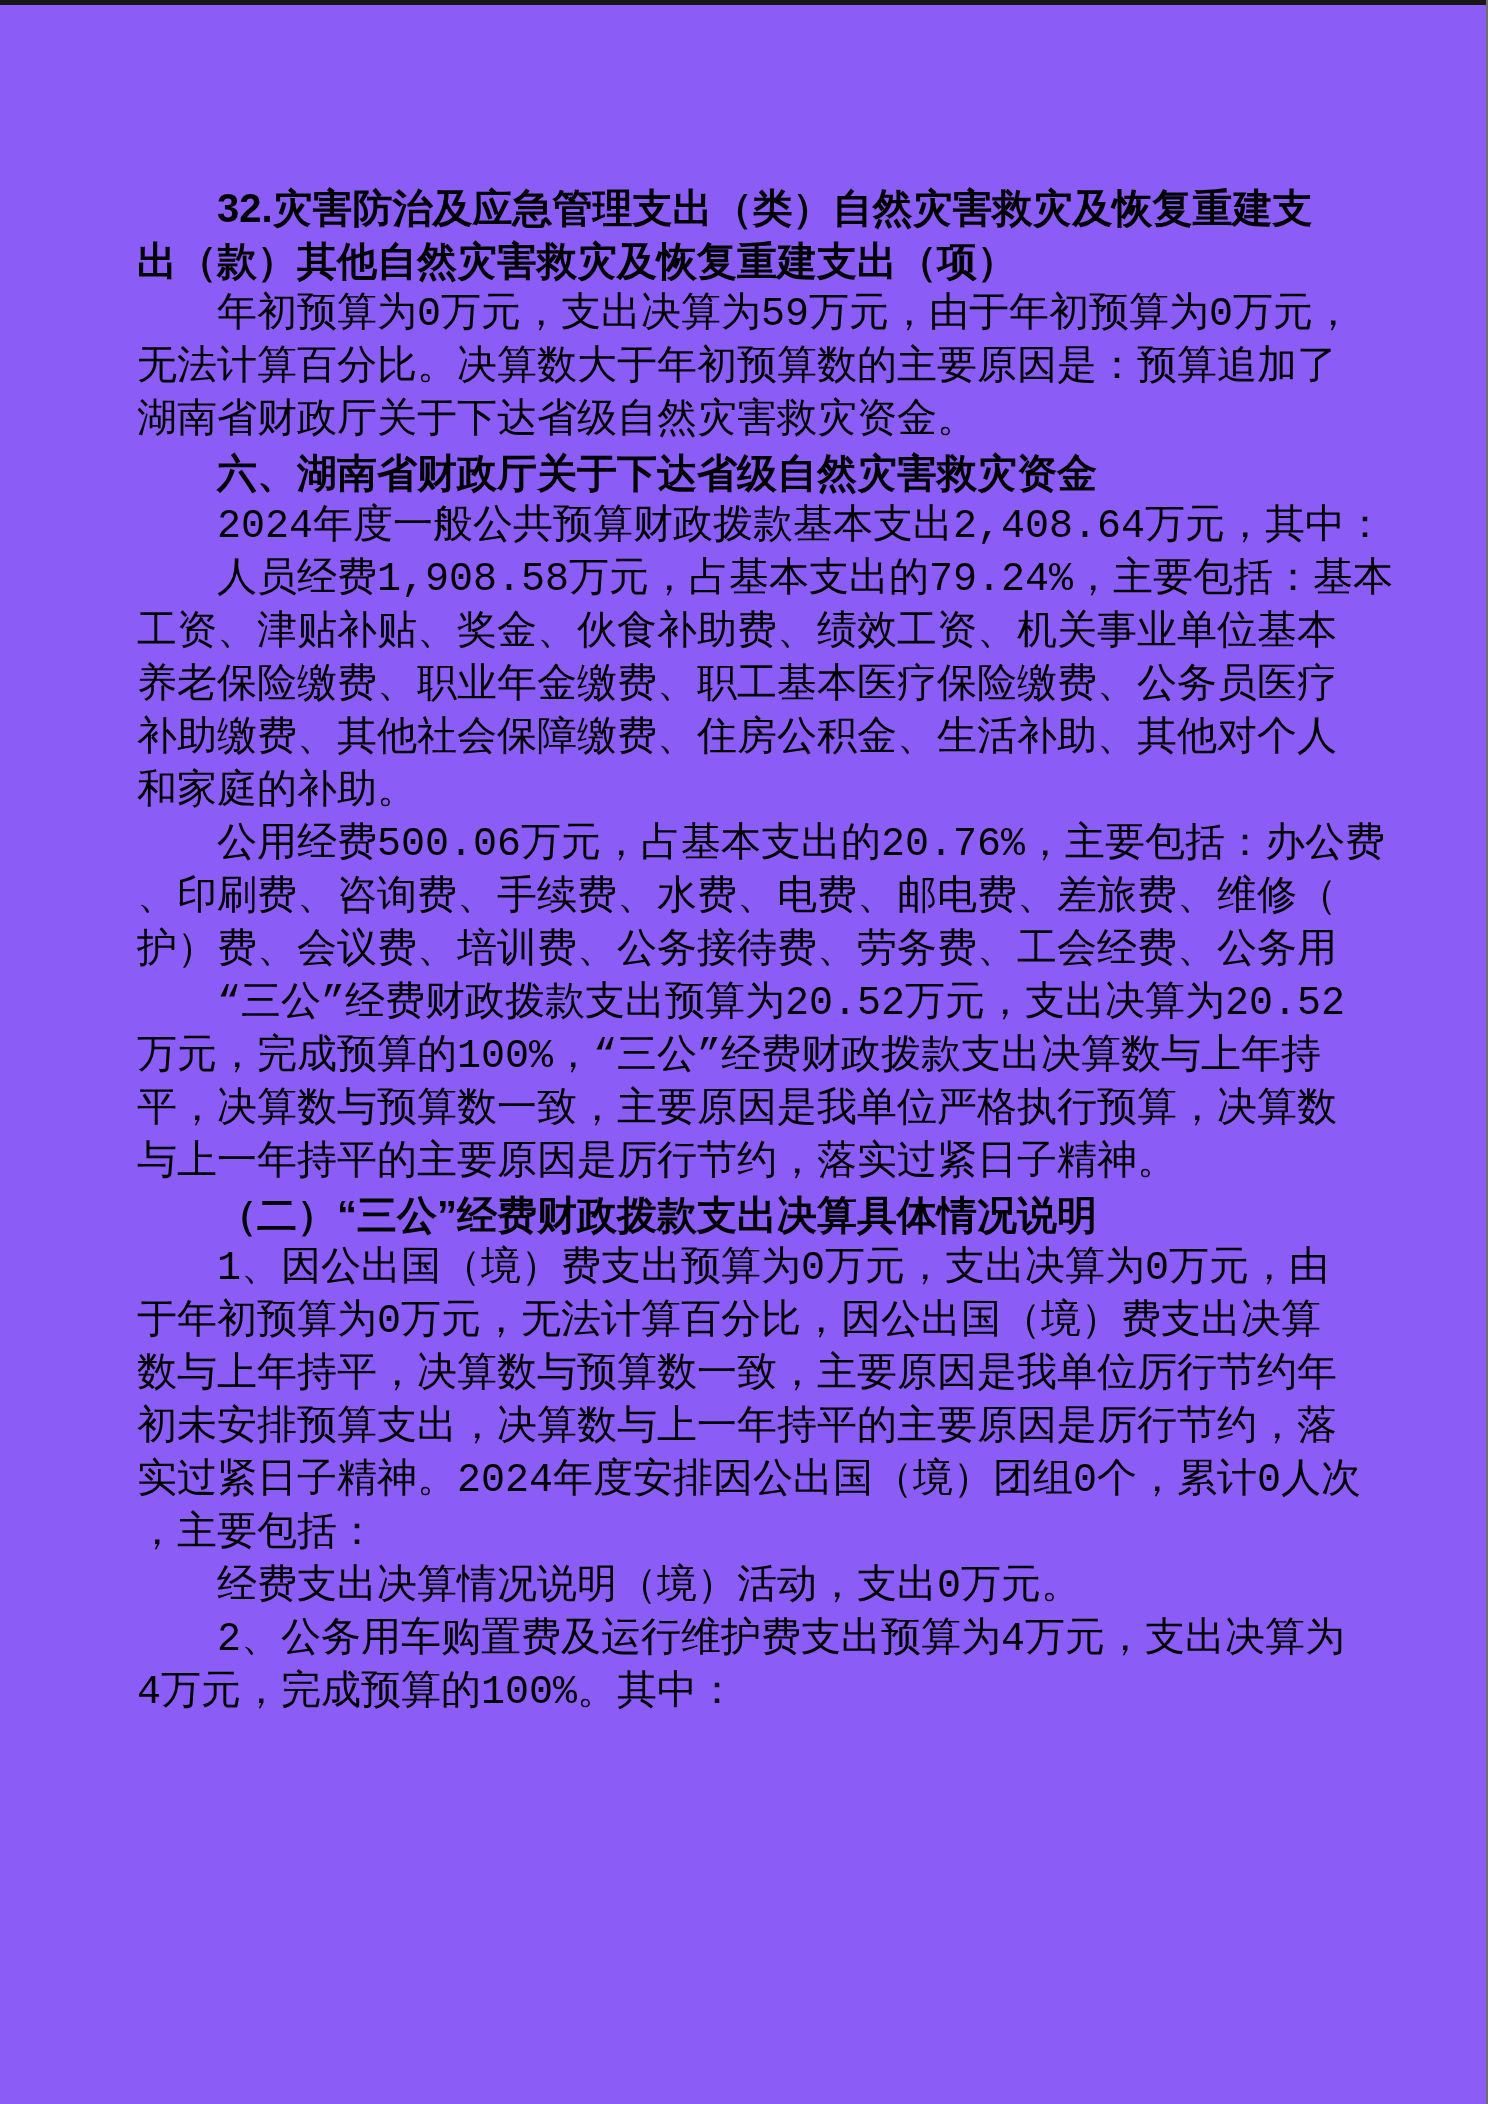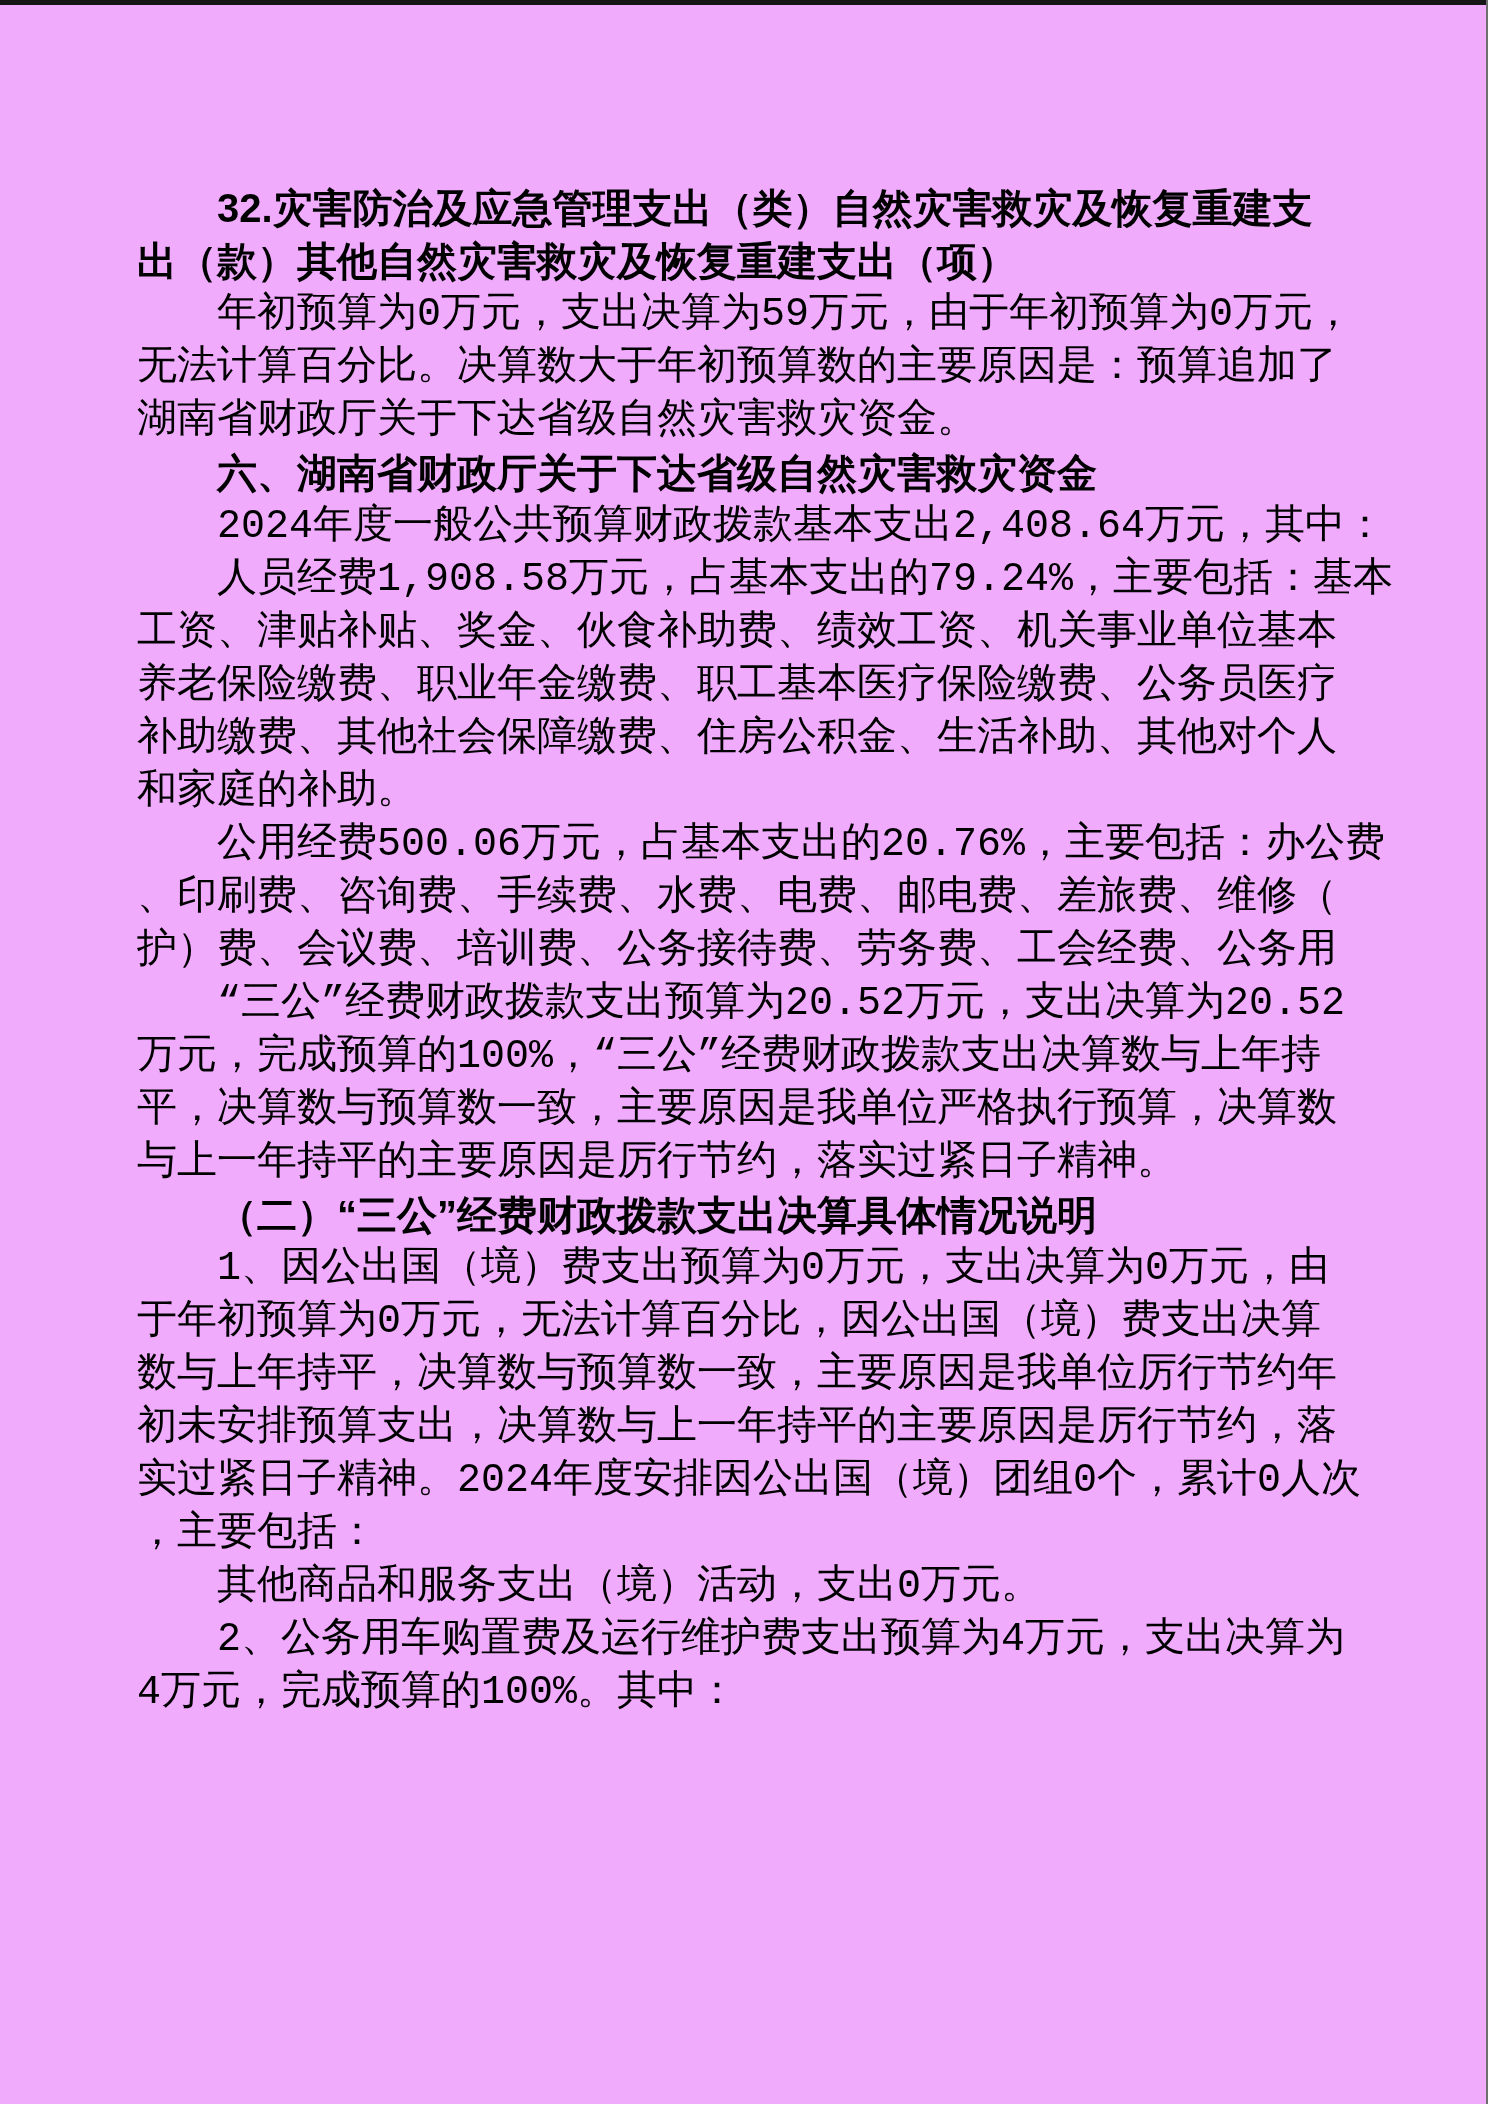--- a/index.html
+++ b/index.html
@@ -4,21 +4,21 @@
 <style>
   html, body {
     margin: 0;
     padding: 0;
     background: #ffffff;
   }
   .page {
     position: relative;
     width: 1488px;
     height: 2104px;
-    background: #f0abfc;
+    background: #8b5cf6;
     overflow: hidden;
     box-sizing: border-box;
     font-family: "Liberation Serif", serif;
   }
   .top-edge {
     position: absolute;
     top: 0; left: 0;
     width: 100%; height: 5px;
     background: #161616;
   }
@@ -102,20 +102,20 @@
       </div>
       <div class="para body">
         <div class="line">1、因公出国（境）费支出预算为0万元，支出决算为0万元，由</div>
         <div class="line">于年初预算为0万元，无法计算百分比，因公出国（境）费支出决算</div>
         <div class="line">数与上年持平，决算数与预算数一致，主要原因是我单位厉行节约年</div>
         <div class="line">初未安排预算支出，决算数与上一年持平的主要原因是厉行节约，落</div>
         <div class="line">实过紧日子精神。2024年度安排因公出国（境）团组0个，累计0人次</div>
         <div class="line">，主要包括：</div>
       </div>
       <div class="para body">
-        <div class="line">其他商品和服务支出（境）活动，支出0万元。</div>
+        <div class="line">经费支出决算情况说明（境）活动，支出0万元。</div>
       </div>
       <div class="para body">
         <div class="line">2、公务用车购置费及运行维护费支出预算为4万元，支出决算为</div>
         <div class="line">4万元，完成预算的100%。其中：</div>
       </div>
     </div>
 </div>
 
 </body></html>

